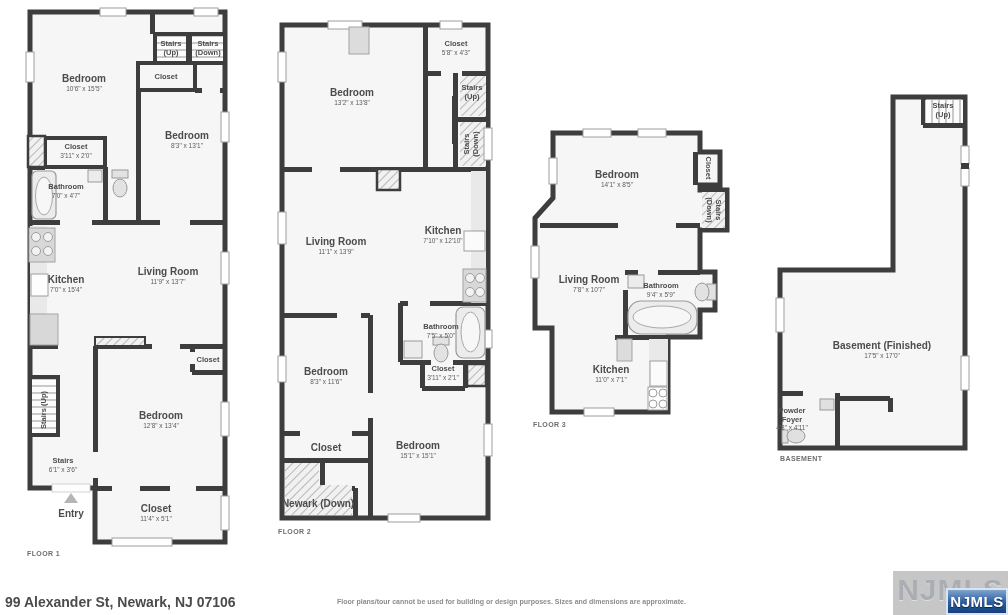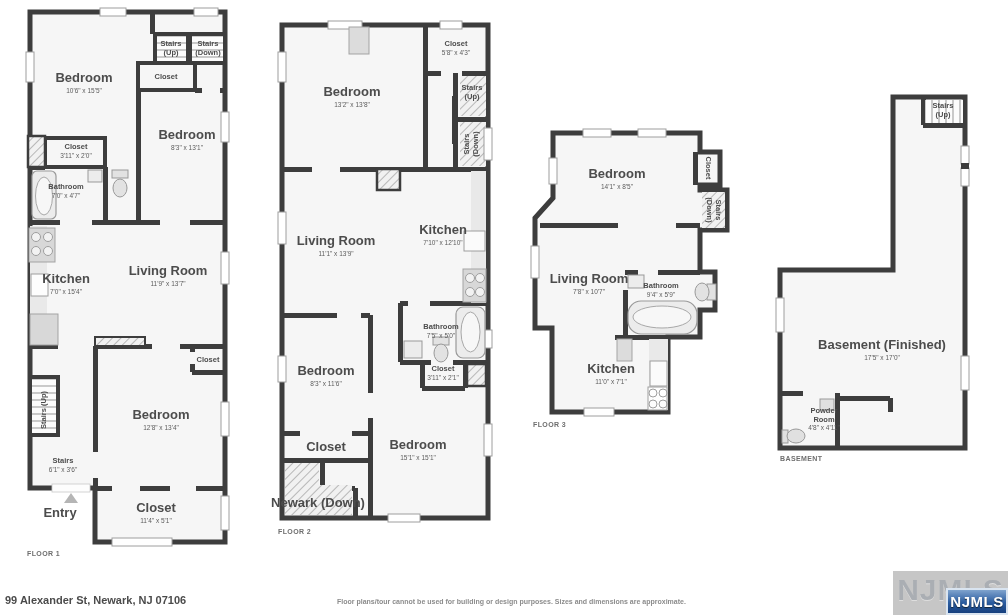--- a/index.html
+++ b/index.html
@@ -1,29 +1,29 @@
 <!DOCTYPE html>
 <html><head>
 <meta charset="utf-8">
 <style>
   html,body{margin:0;padding:0;background:#fff;}
   #canvas{position:relative;width:1008px;height:615px;background:#fff;overflow:hidden;
           font-family:"Liberation Sans",sans-serif;}
   svg{position:absolute;left:0;top:0;}
   .lbl{position:absolute;transform:translate(-50%,-50%);text-align:center;color:#4c4c4c;
        line-height:1.3;white-space:nowrap;z-index:5;}
-  .lbl .nm{display:block;font-weight:bold;font-size:13px;}
+  .lbl .nm{display:block;font-weight:bold;font-size:10px;}
   .lbl .dm{display:block;font-size:6.5px;color:#5c5c5c;}
   .lbl.sm .nm{font-size:7.5px;line-height:1.15;}
   .rotneg{transform:translate(-50%,-50%) rotate(-90deg);}
   .rotpos{transform:translate(-50%,-50%) rotate(90deg);}
   .floor-tag{position:absolute;font-size:7px;font-weight:bold;color:#6e6e6e;letter-spacing:.4px;z-index:5;}
   .entry-arrow{position:absolute;width:0;height:0;border-left:7px solid transparent;
        border-right:7px solid transparent;border-bottom:10px solid #b5b5b5;z-index:5;}
-  .address{position:absolute;left:5px;top:594px;font-size:11px;font-weight:bold;color:#4b4b4b;z-index:6;}
+  .address{position:absolute;left:5px;top:594px;font-size:14px;font-weight:bold;color:#4b4b4b;z-index:6;}
   .disclaimer{position:absolute;left:337px;top:598px;font-size:7px;font-weight:bold;color:#8c8c8c;z-index:6;}
   .watermark{position:absolute;left:893px;top:571px;width:115px;height:44px;background:#c6c6c6;
        overflow:hidden;display:flex;align-items:center;justify-content:center;z-index:6;}
   .watermark span{font-size:30px;font-weight:bold;color:#aaaeb3;letter-spacing:1px;margin-top:-6px;
        text-shadow:0 1px 0 #dedede;}
   .badge{position:absolute;left:946px;top:588px;width:62px;height:27px;box-sizing:border-box;
        background:linear-gradient(180deg,#7fa3cd 0%,#2a5ca0 55%,#16407e 100%);
        border:2px solid #d9e4f0;display:flex;align-items:center;justify-content:center;z-index:7;}
   .badge span{color:#fff;font-weight:bold;font-size:15px;letter-spacing:.5px;text-shadow:0 1px 1px #123;}
 </style>
@@ -275,21 +275,21 @@
 </div>
 <div class="lbl" style="left:161px;top:420px">
   <span class="nm">Bedroom</span>
   <span class="dm">12'8" x 13'4"</span>
 </div>
 <div class="lbl sm" style="left:63px;top:466px">
   <span class="nm">Stairs</span>
   <span class="dm">6'1" x 3'6"</span>
 </div>
 <div class="entry-arrow" style="left:64px;top:493px"></div>
-<div class="lbl" style="left:60px;top:513px">
+<div class="lbl" style="left:71px;top:513px">
   <span class="nm">Entry</span>
 </div>
 <div class="lbl" style="left:156px;top:513px">
   <span class="nm">Closet</span>
   <span class="dm">11'4" x 5'1"</span>
 </div>
 <div class="floor-tag" style="left:27px;top:550px">FLOOR 1</div>
 
 <div class="lbl" style="left:352px;top:97px">
   <span class="nm">Bedroom</span>
@@ -365,23 +365,23 @@
 <div class="floor-tag" style="left:533px;top:421px">FLOOR 3</div>
 
 <div class="lbl sm" style="left:943px;top:111px">
   <span class="nm">Stairs</span>
   <span class="nm">(Up)</span>
 </div>
 <div class="lbl" style="left:882px;top:350px">
   <span class="nm">Basement (Finished)</span>
   <span class="dm">17'5" x 17'0"</span>
 </div>
-<div class="lbl sm" style="left:824px;top:420px">
+<div class="lbl sm" style="left:792px;top:420px">
   <span class="nm">Powder</span>
-  <span class="nm">Room</span>
+  <span class="nm">Foyer</span>
   <span class="dm">4'8" x 4'11"</span>
 </div>
 <div class="floor-tag" style="left:780px;top:455px">BASEMENT</div>
 
 <div class="address">99 Alexander St, Newark, NJ 07106</div>
 <div class="disclaimer">Floor plans/tour cannot be used for building or design purposes. Sizes and dimensions are approximate.</div>
 <div class="watermark">
   <span>NJMLS</span>
 </div>
 <div class="badge">

